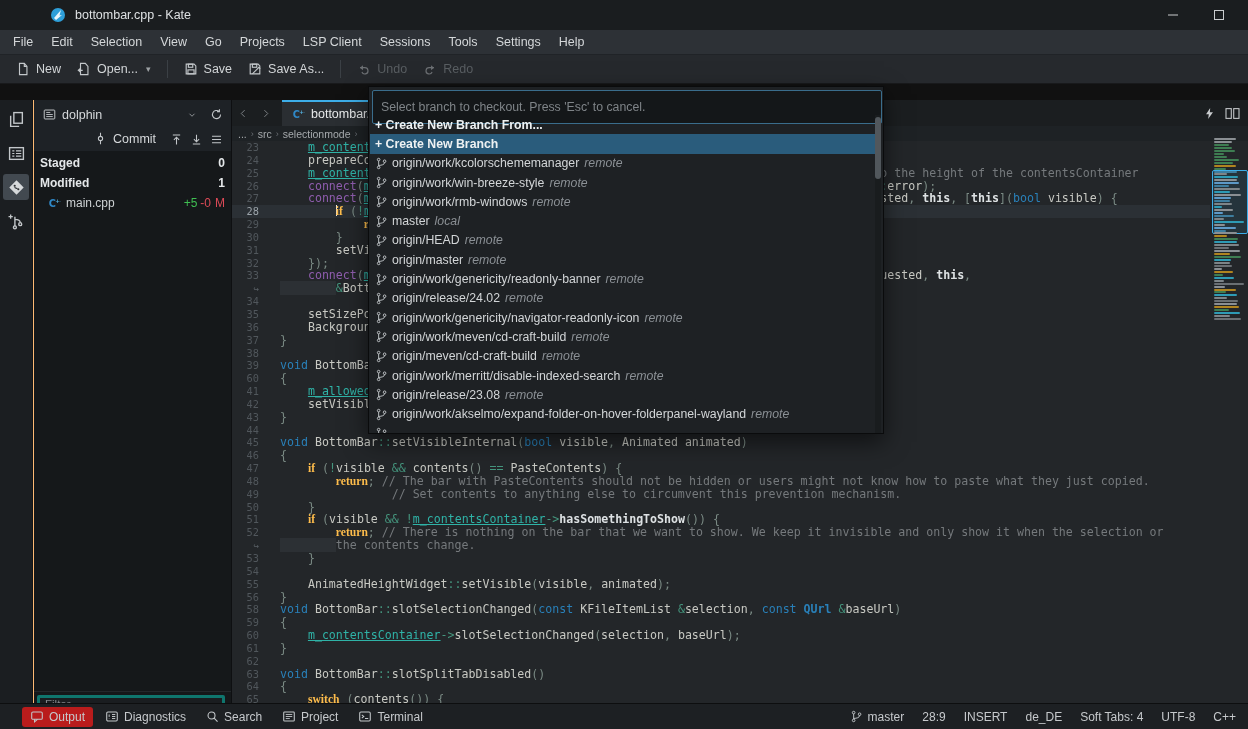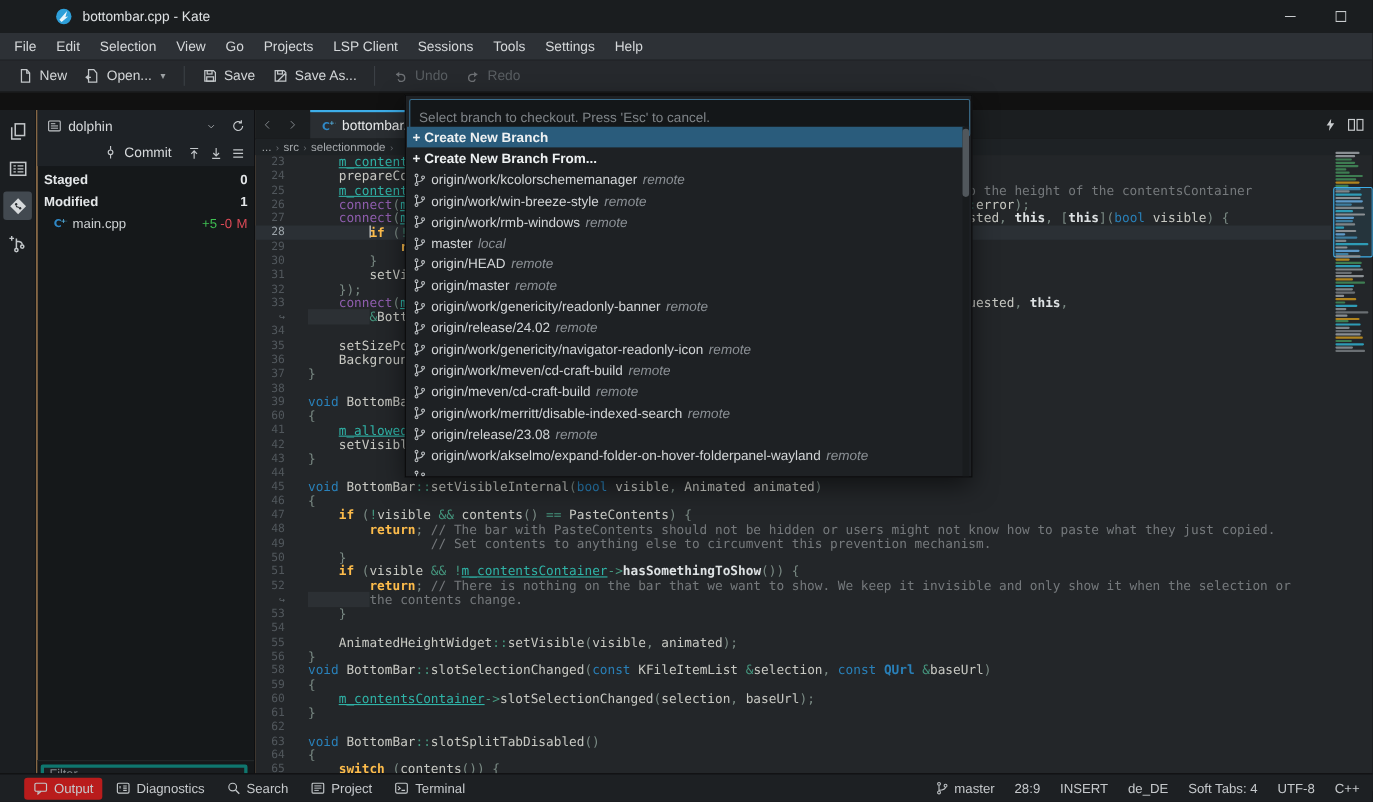--- a/index.html
+++ b/index.html
@@ -60,21 +60,21 @@
   .crumb-sep{color:#6b7075;font-size:9px;}
   
   #code{position:absolute;left:0;top:41px;width:100%;height:578px;overflow:hidden;
         font-family:"DejaVu Sans Mono",monospace;font-size:11.6px;}
   .row{position:relative;width:978px;height:12.85px;display:flex;}
   .row.current{background:#2b3035;}
   .lnum{width:36px;flex:0 0 36px;text-align:right;padding-right:9px;box-sizing:border-box;color:#51575c;font-size:10.3px;line-height:12.85px;}
   .row.current .lnum{color:#9ba3a9;}
   .lnum .wrapmark{font-size:9px;color:#5a6166;}
   .ctext{white-space:pre;line-height:12.85px;padding-left:12px;}
-  .t{color:#c8c9c3;} .k{color:#fdbc4b;font-weight:bold;} .y{color:#2980b9;}
+  .t{color:#c8c9c3;} .k{color:#fdbc4b;font-weight:bold;font-family:Liberation Serif, serif;} .y{color:#2980b9;}
   .Y{color:#2980b9;font-weight:bold;} .b{color:#dde1e3;font-weight:bold;}
   .o{color:#45967e;} .m{color:#2fb3a7;text-decoration:underline;} 
   .c{color:#75797c;} .s{color:#7a8a84;} .f{color:#8f5dae;}
   .wrap-shade{background:#2c3034;}
   .caret{display:inline-block;width:1.5px;height:11px;background:#e8eaeb;vertical-align:-1px;margin-right:-1.5px;}
   
   #minimap{position:absolute;left:980px;top:38px;width:36px;height:268px;}
   .mm-bar{position:absolute;height:2px;border-radius:1px;}
   #mm-view{position:absolute;left:0px;top:32px;width:34px;height:62px;border:1px solid #3daee9;background:rgba(61,174,233,.10);border-radius:2px;}
   
@@ -610,25 +610,25 @@
         <div class="mm-bar" style="left: 2px; top: 174.1px; width: 26px; background: rgb(46, 155, 181);"></div>
         <div class="mm-bar" style="left: 2px; top: 177px; width: 16px; background: rgb(125, 132, 136);"></div>
         <div class="mm-bar" style="left: 2px; top: 180px; width: 27px; background: rgb(106, 111, 115);"></div>
       </div>
   </div>
 </div>
 
 <div id="popup" class="abs">
   <input id="popup-input" placeholder="Select branch to checkout. Press 'Esc' to cancel." style="">
   <div id="popup-list">
+      <div class="pop-row action">
+        <span>+ Create New Branch From...</span>
+      </div>
       <div class="pop-row action selected">
         <span>+ Create New Branch</span>
-      </div>
-      <div class="pop-row action">
-        <span>+ Create New Branch From...</span>
       </div>
       <div class="pop-row">
         <span class="bicon">
           <svg width="13" height="13" viewBox="0 0 16 16">
             <circle cx="4.5" cy="3.2" r="1.6" fill="none" stroke="#bfc3c6" stroke-width="1.2"></circle>
             <circle cx="4.5" cy="12.8" r="1.6" fill="none" stroke="#bfc3c6" stroke-width="1.2"></circle>
             <circle cx="11.8" cy="5.2" r="1.6" fill="none" stroke="#bfc3c6" stroke-width="1.2"></circle>
             <path d="M4.5 4.8v6.4 M11.8 6.8c0 2.6-3.6 3.4-7.3 3.6" fill="none" stroke="#bfc3c6" stroke-width="1.2"></path>
           </svg>
         </span>

